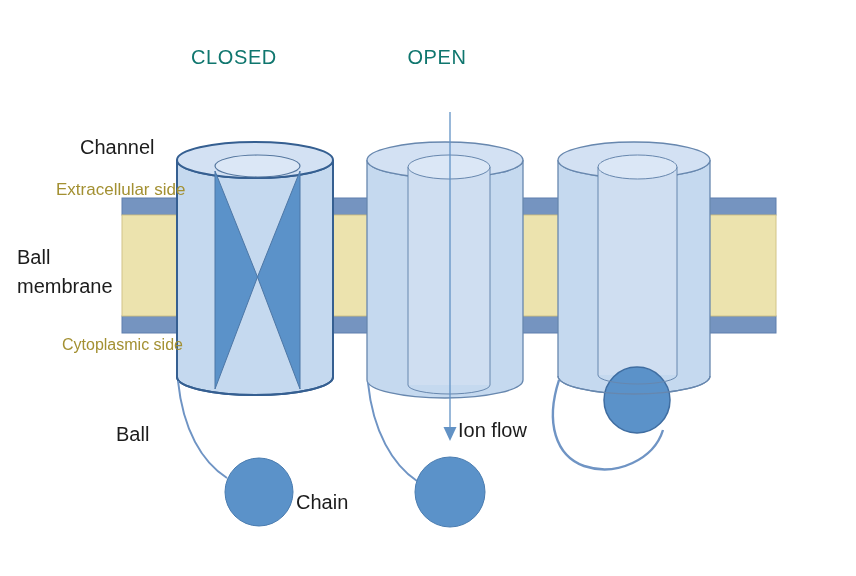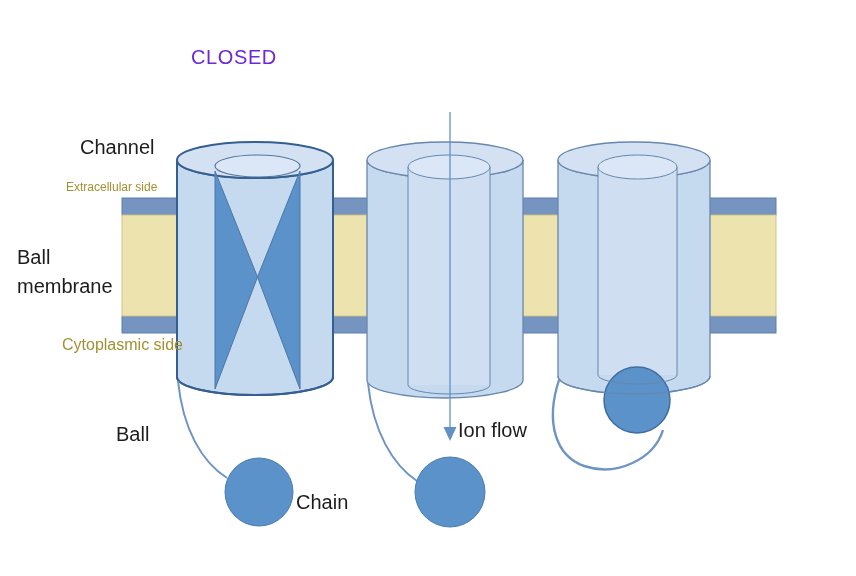--- a/index.html
+++ b/index.html
@@ -3,21 +3,21 @@
 <meta charset="utf-8">
 <style>
   html,body{margin:0;padding:0;background:#fff;}
   #stage{
     position:relative;width:856px;height:576px;background:#ffffff;
     font-family:"Liberation Sans",sans-serif;overflow:hidden;
   }
   #diagram-svg{position:absolute;left:0;top:0;}
   .lbl{position:absolute;white-space:nowrap;}
   .state-header{
-    font-size:20px;letter-spacing:0.6px;color:#6d28d9;text-align:center;
+    font-size:20px;letter-spacing:0.6px;color:#0f766e;text-align:center;
   }
   .black-label{font-size:20px;color:#1c1c1c;}
   .olive-label{font-size:16px;color:#a39032;}
   .wrap{white-space:normal;line-height:1.45;}
 </style>
 </head>
 <body>
 
 <div id="stage">
 
@@ -66,24 +66,25 @@
 
     <circle cx="259" cy="492" r="34" fill="#5b92c9" stroke="#4a7cb0" stroke-width="1"></circle>
     <circle cx="450" cy="492" r="35" fill="#5b92c9" stroke="#4a7cb0" stroke-width="1"></circle>
     <circle cx="637" cy="400" r="33" fill="#5b92c9" stroke="#3f6da1" stroke-width="1.5"></circle>
 
     <path d="M558,376 A76,18 0 0 0 710,376" fill="none" stroke="#6787ae" stroke-width="1.3"></path>
     <path d="M598,375 A39.5,9 0 0 0 677,375" fill="none" stroke="#6787ae" stroke-width="1"></path>
   </svg>
 
   <div class="lbl state-header" style="left:166px;top:46px;width:136px;">CLOSED</div>
+  <div class="lbl state-header" style="left:377px;top:46px;width:120px;">OPEN</div>
 
   <div class="lbl black-label" style="left:80px;top:136px;">Channel</div>
 
-  <div class="lbl olive-label" style="left:66px;top:180px;font-size:12px;">Extracellular side</div>
+  <div class="lbl olive-label" style="left:56px;top:180px;font-size:17px;">Extracellular side</div>
 
   <div class="lbl black-label wrap" style="left:17px;top:243px;width:112px;">Ball membrane</div>
 
   <div class="lbl olive-label" style="left:62px;top:336px;">Cytoplasmic side</div>
 
   <div class="lbl black-label" style="left:116px;top:423px;">Ball</div>
 
   <div class="lbl black-label" style="left:296px;top:491px;">Chain</div>
 
   <div class="lbl black-label" style="left:458px;top:419px;">Ion flow</div>

